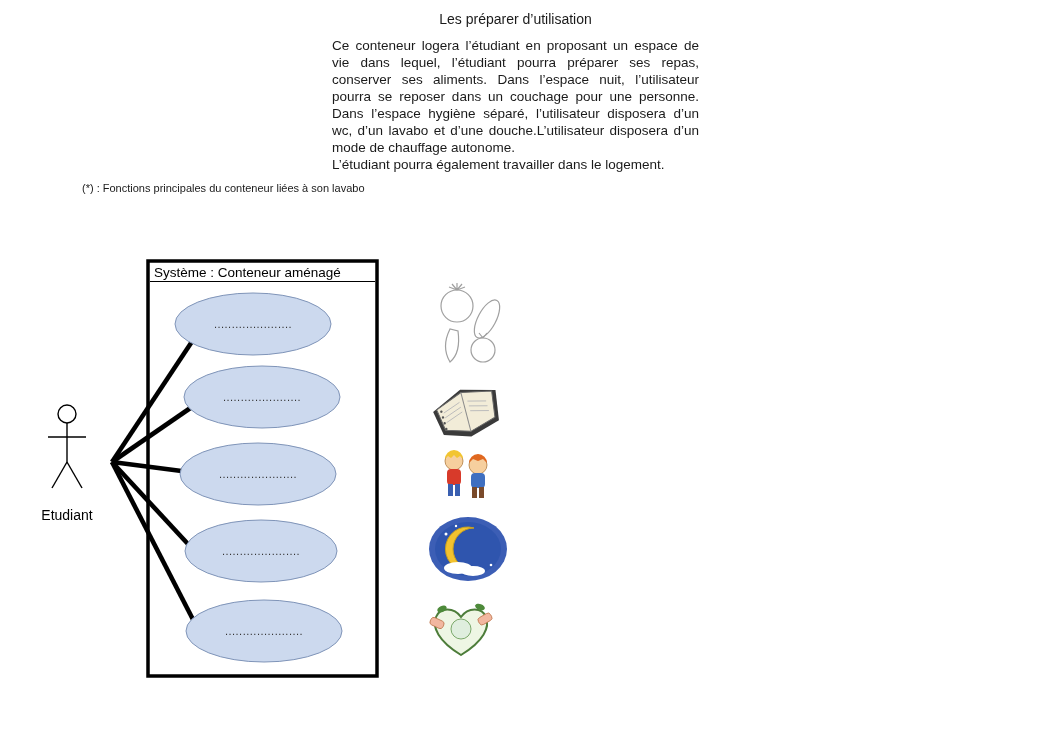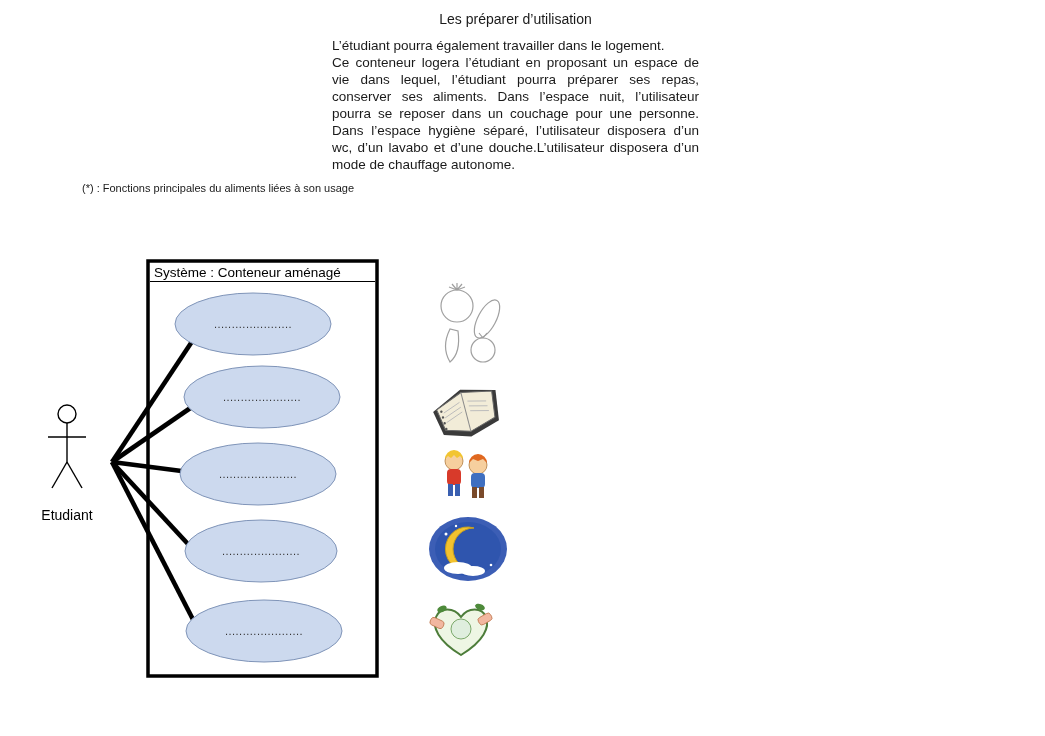--- a/index.html
+++ b/index.html
@@ -28,25 +28,25 @@
   .clip{position:absolute;}
 </style>
 </head>
 <body>
 
 <div id="page">
 
   <div class="page-title">Les préparer d’utilisation</div>
 
   <div class="body-text">
+    <p>Ce conteneur logera l’étudiant en proposant un espace de vie dans lequel, l’étudiant pourra préparer ses repas, conserver ses aliments. Dans l’espace nuit, l’utilisateur pourra se reposer dans un couchage pour une personne. Dans l’espace hygiène séparé, l’utilisateur disposera d’un wc, d’un lavabo et d’une douche.L’utilisateur disposera d’un mode de chauffage autonome.</p>
     <p>L’étudiant pourra également travailler dans le logement.</p>
-    <p>Ce conteneur logera l’étudiant en proposant un espace de vie dans lequel, l’étudiant pourra préparer ses repas, conserver ses aliments. Dans l’espace nuit, l’utilisateur pourra se reposer dans un couchage pour une personne. Dans l’espace hygiène séparé, l’utilisateur disposera d’un wc, d’un lavabo et d’une douche.L’utilisateur disposera d’un mode de chauffage autonome.</p>
   </div>
 
-  <div class="footnote">(*) : Fonctions principales du aliments liées à son usage</div>
+  <div class="footnote">(*) : Fonctions principales du conteneur liées à son lavabo</div>
 
   <svg class="diagram" width="520" height="440" viewBox="0 0 520 440">
 
     <g stroke="#000" stroke-width="4.6">
       <line x1="112" y1="212" x2="197" y2="84"></line>
       <line x1="112" y1="212" x2="202" y2="150"></line>
       <line x1="112" y1="212" x2="197" y2="223"></line>
       <line x1="112" y1="212" x2="200" y2="307"></line>
       <line x1="112" y1="212" x2="203" y2="389"></line>
     </g>

